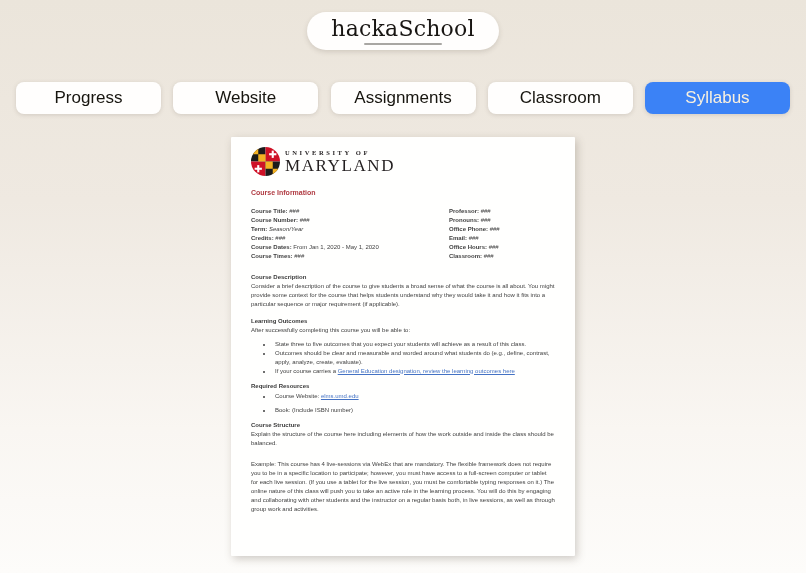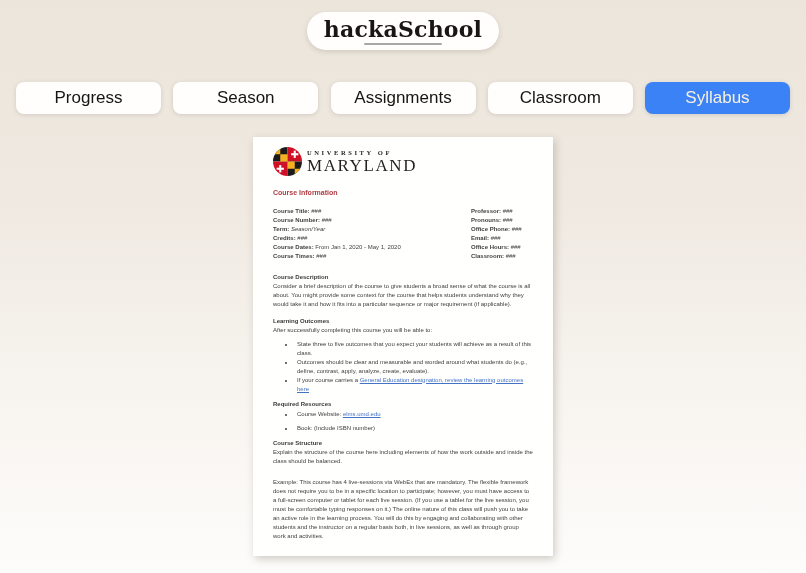--- a/index.html
+++ b/index.html
@@ -14,21 +14,21 @@
   .logo-pill {
     width:192px; height:38px;
     margin:12px auto 0;
     background:#fffefd;
     border-radius:19px;
     box-shadow:0 2px 5px rgba(90,80,65,.18);
     display:flex; flex-direction:column; align-items:center; justify-content:center;
   }
   .logo-text {
     font-family:"DejaVu Serif","Liberation Serif",serif;
-    font-weight:700; font-size:22px; color:#181512; line-height:1;
+    font-weight:400; font-size:22px; color:#181512; line-height:1;
     letter-spacing:.2px;
   }
   .logo-underline {
     width:78px; height:2px; background:#a9a7a3; margin-top:3px; border-radius:1px;
   }
 
   
   .tabbar {
     margin-top:32px;
     padding:0 16px;
@@ -40,21 +40,21 @@
     border-radius:8px;
     box-shadow:0 1px 4px rgba(90,80,65,.18);
     display:flex; align-items:center; justify-content:center;
     font-size:17px; font-weight:500; color:#17150f;
     cursor:pointer;
   }
   .tab.active { background:#3b82f6; color:#f8f0df; }
 
   
   .doc {
-    width:300px; height:419px;
+    width:344px; height:419px;
     margin:23px auto 0;
     background:#fffffe;
     border-radius:1px;
     box-shadow:2px 3px 8px rgba(90,80,65,.28);
     padding:10px 20px 12px 20px;
     color:#3f3f3f;
     font-size:6px; line-height:1.5;
     overflow:hidden;
   }
 
@@ -94,21 +94,21 @@
 
 <div class="page">
 
   <div class="logo-pill">
     <div class="logo-text">hackaSchool</div>
     <div class="logo-underline"></div>
   </div>
 
   <div class="tabbar">
     <div class="tab">Progress</div>
-    <div class="tab">Season</div>
+    <div class="tab">Website</div>
     <div class="tab">Assignments</div>
     <div class="tab">Classroom</div>
     <div class="tab active">Syllabus</div>
   </div>
 
   <div class="doc">
 
     <div class="umd">
       <svg class="umd-globe" viewBox="0 0 28 28" xmlns="http://www.w3.org/2000/svg">
         <clipPath id="gclip">

